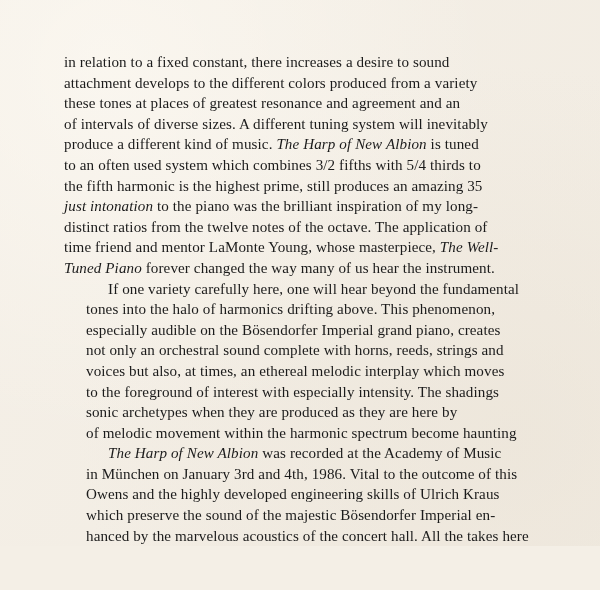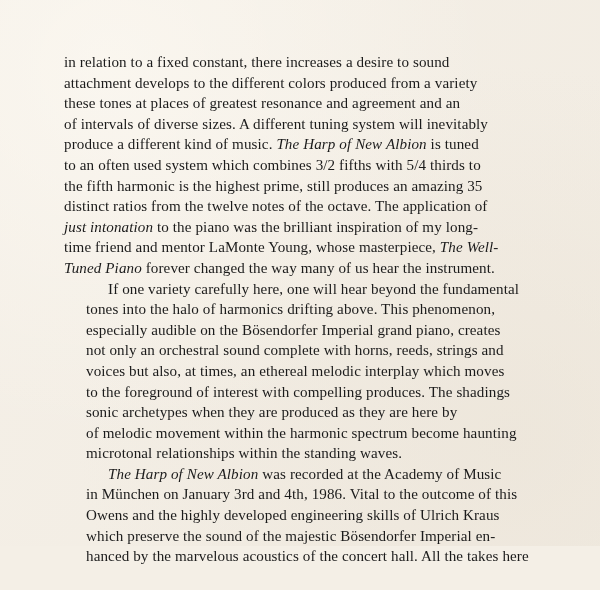--- a/index.html
+++ b/index.html
@@ -84,24 +84,24 @@
       <span class="line just">
           <span>of intervals of diverse sizes. A different tuning system will inevitably</span>
         </span>
       <span class="line">produce a different kind of music. <span class="ital">The Harp of New Albion</span> is tuned</span>
       <span class="line just">
           <span>to an often used system which combines 3/2 fifths with 5/4 thirds to</span>
         </span>
       <span class="line just">
           <span>the fifth harmonic is the highest prime, still produces an amazing 35</span>
         </span>
+      <span class="line"><span class="ital">just intonation</span> to the piano was the brilliant inspiration of my long-</span>
       <span class="line just">
           <span>distinct ratios from the twelve notes of the octave. The application of</span>
         </span>
-      <span class="line"><span class="ital">just intonation</span> to the piano was the brilliant inspiration of my long-</span>
       <span class="line">time friend and mentor LaMonte Young, whose masterpiece, <span class="ital">The Well-</span></span>
       <span class="line"><span class="ital">Tuned Piano</span> forever changed the way many of us hear the instrument.</span>
     </p>
 
     <p class="indent">
       <span class="line just">
           <span style="padding-left:22px">If one variety carefully here, one will hear beyond the fundamental</span>
         </span>
       <span class="line just">
           <span>tones into the halo of harmonics drifting above. This phenomenon,</span>
@@ -109,29 +109,28 @@
       <span class="line just">
           <span>especially audible on the Bösendorfer Imperial grand piano, creates</span>
         </span>
       <span class="line just">
           <span>not only an orchestral sound complete with horns, reeds, strings and</span>
         </span>
       <span class="line just">
           <span>voices but also, at times, an ethereal melodic interplay which moves</span>
         </span>
       <span class="line just">
-          <span>to the foreground of interest with compelling produces. The shadings</span>
+          <span>to the foreground of interest with especially intensity. The shadings</span>
         </span>
       <span class="line just">
           <span>sonic archetypes when they are produced as they are here by</span>
         </span>
       <span class="line just">
           <span>of melodic movement within the harmonic spectrum become haunting</span>
         </span>
-      <span class="line"><span>microtonal relationships within the standing waves.</span></span>
     </p>
 
     <p class="indent">
       <span class="line"><span style="padding-left:22px"><span class="ital">The Harp of New Albion</span> was recorded at the Academy of Music</span></span>
       <span class="line just">
           <span>in München on January 3rd and 4th, 1986. Vital to the outcome of this</span>
         </span>
       <span class="line just">
           <span>Owens and the highly developed engineering skills of Ulrich Kraus</span>
         </span>

